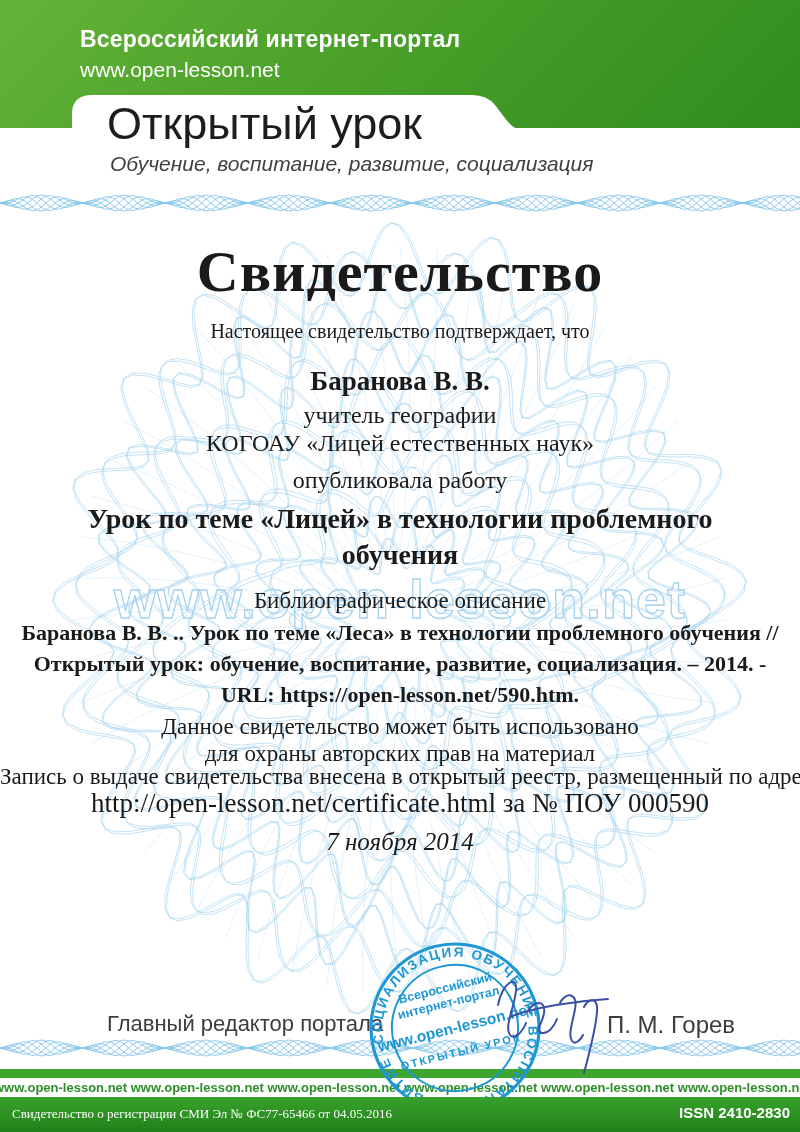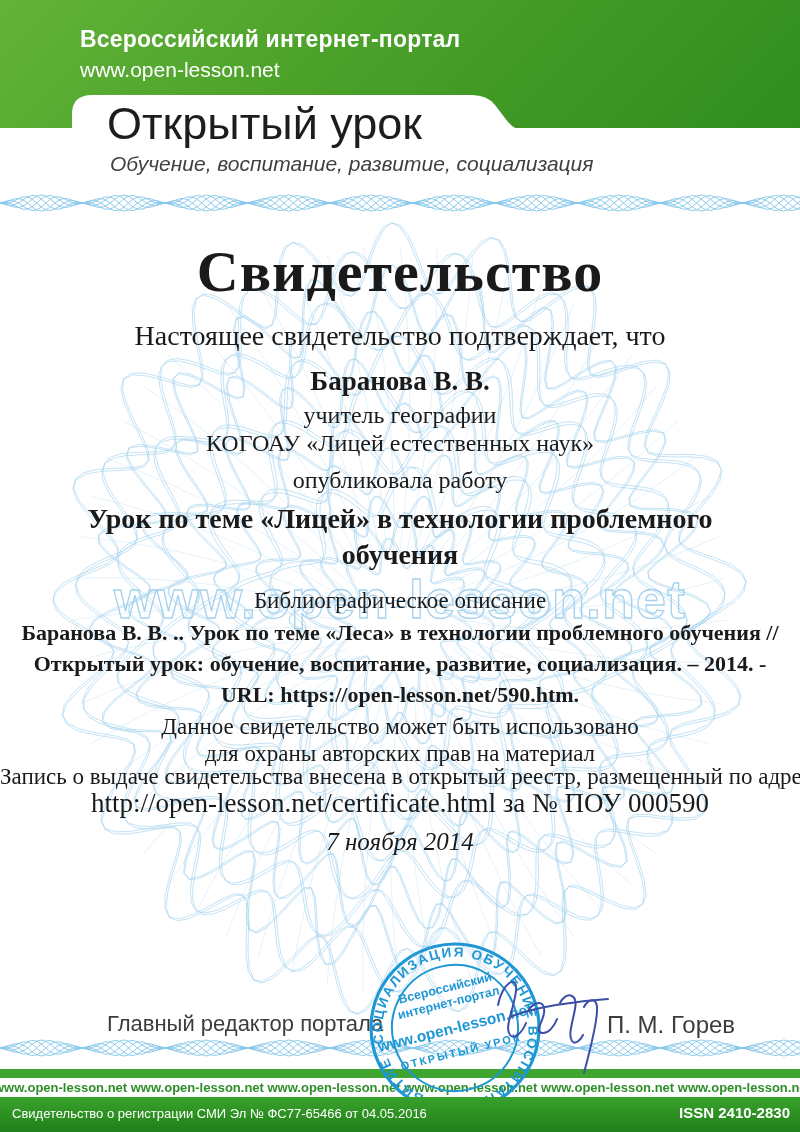--- a/index.html
+++ b/index.html
@@ -33,21 +33,21 @@
     font-family:"Liberation Sans", sans-serif; font-style:italic; font-weight:normal;
     font-size:21px; color:#404040; z-index:5;
   }
   
   .braid-top    { position:absolute; left:0; top:192px;  width:800px; height:22px; z-index:1; }
   .braid-bottom { position:absolute; left:0; top:1037px; width:800px; height:22px; z-index:1; }
   .bg-guilloche { position:absolute; left:0; top:215px; width:800px; height:850px; z-index:0; }
   
   .cline { position:absolute; left:0; width:800px; text-align:center; white-space:nowrap; z-index:2; }
   .cert-title      { top:238px; font-size:58px; font-weight:bold; letter-spacing:1px; }
-  .confirm-line    { top:320px; font-size:28px; }
+  .confirm-line    { top:320px; font-size:20px; }
   .recipient-name  { top:366px; font-size:27px; font-weight:bold; }
   .recipient-role  { top:402px; font-size:24px; }
   .recipient-org   { top:430px; font-size:24px; }
   .action-line     { top:467px; font-size:24px; }
   .work-line-1     { top:503px; font-size:28px; font-weight:bold; }
   .work-line-2     { top:539px; font-size:28px; font-weight:bold; }
   .biblio-heading  { top:588px; font-size:23px; }
   .cit-line-1      { top:620px; font-size:22px; font-weight:bold; }
   .cit-line-2      { top:651px; font-size:22px; font-weight:bold; }
   .cit-line-3      { top:682px; font-size:22px; font-weight:bold; }
@@ -77,21 +77,21 @@
     font-family:"Liberation Sans", sans-serif; font-weight:bold; font-size:13px;
     line-height:19px; color:#2e8f2a; white-space:nowrap; overflow:hidden; z-index:1;
   }
   .footer {
     position:absolute; left:0; top:1097px; width:800px; height:35px;
     background:linear-gradient(180deg,#38a12c 0%, #2b8d20 60%, #1f7f1a 100%);
     z-index:4;
   }
   .smi-line {
     position:absolute; left:12px; top:9px;
-    font-family:Liberation Sans, sans-serif; font-size:13px; color:#ffffff;
+    font-family:Liberation Serif, serif; font-size:13px; color:#ffffff;
   }
   .issn {
     position:absolute; right:10px; top:7px;
     font-family:"Liberation Sans", sans-serif; font-weight:bold; font-size:15px; color:#ffffff;
   }
 </style>
 </head>
 <body>
 
 <div class="page">

